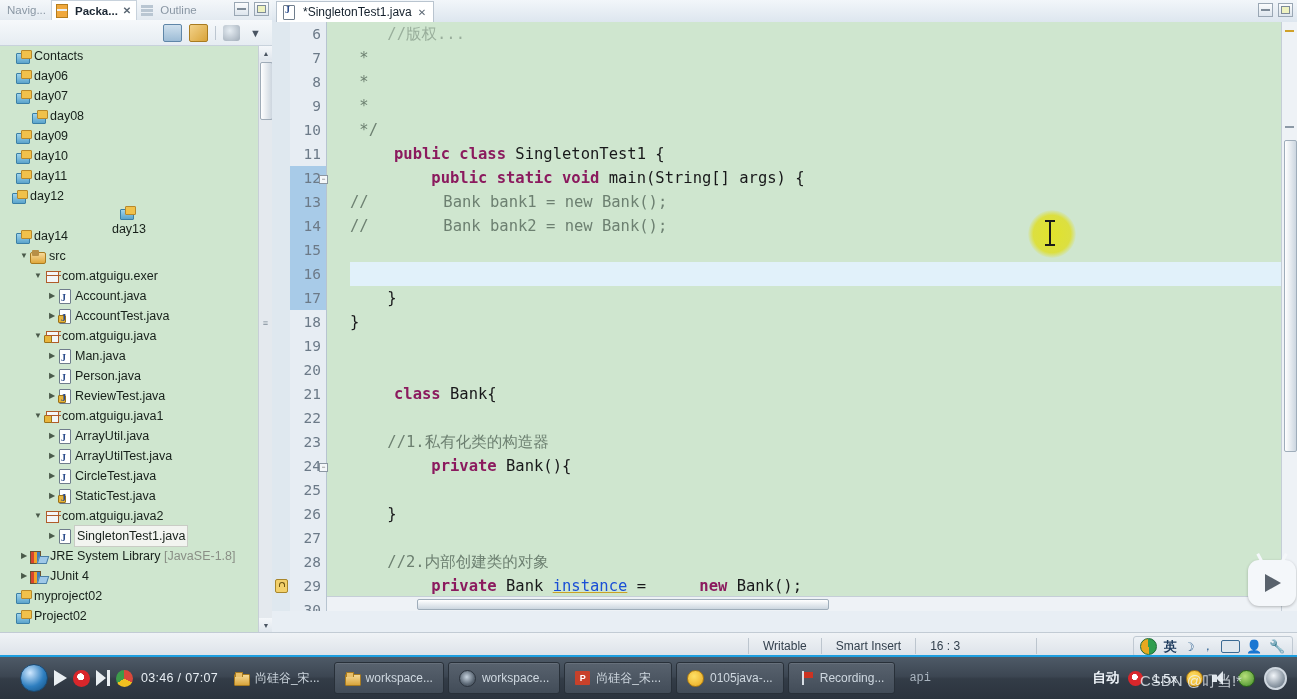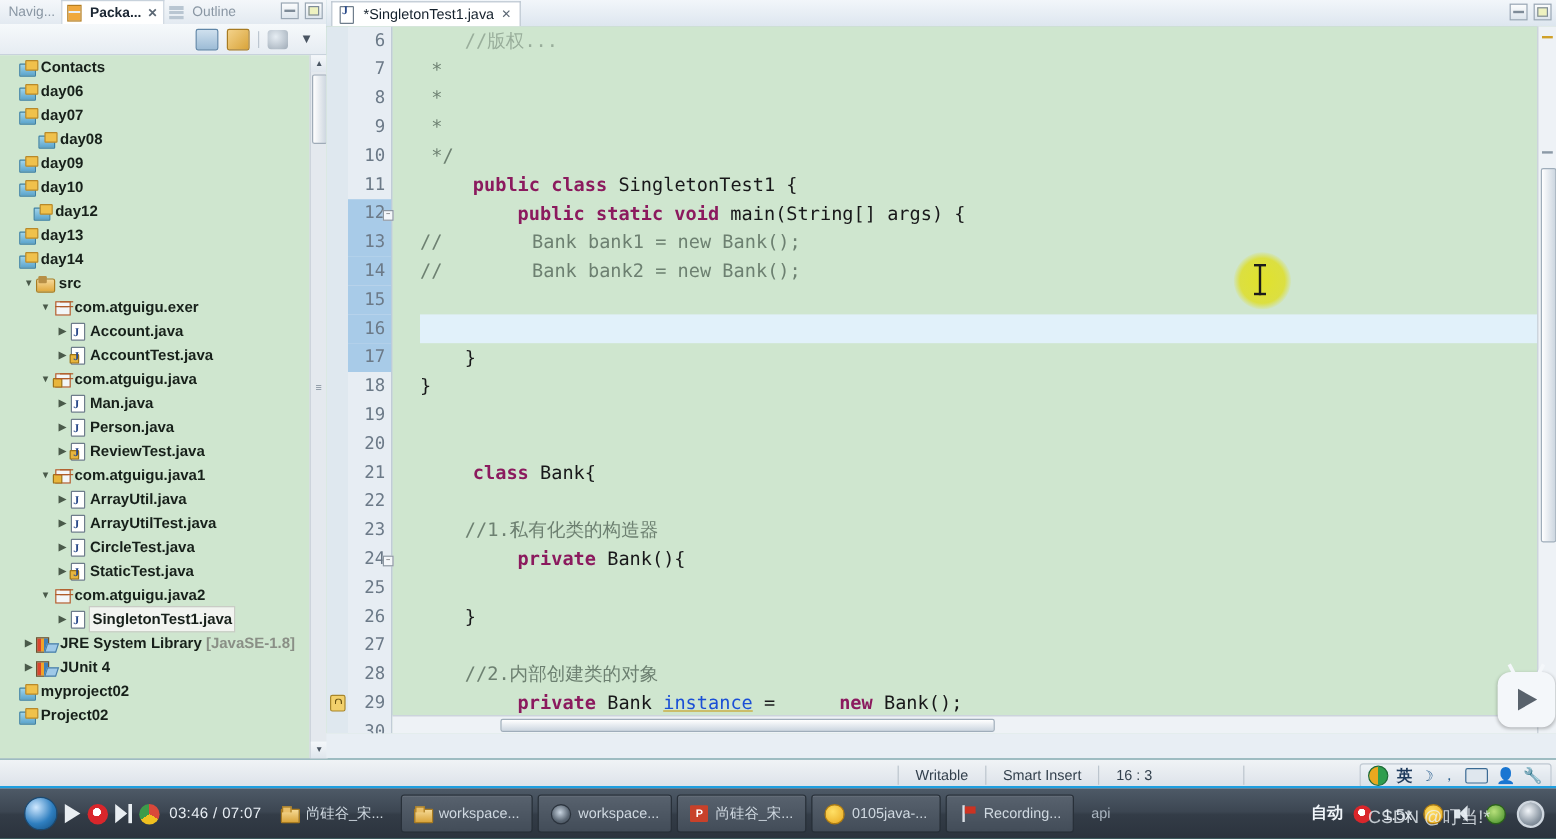--- a/index.html
+++ b/index.html
@@ -5,21 +5,21 @@
   html, body {
     margin: 0; padding: 0;
     width: 1297px; height: 699px;
     overflow: hidden;
     background: #d4d0c8;
     font-family: "Liberation Sans", sans-serif;
   }
   #app {
     position: relative;
     width: 1297px; height: 699px;
-    background: #0f766e;
+    background: #7f1d1d;
   }
 
   
   #left-panel {
     position: absolute; left: 0; top: 0;
     width: 272px; height: 632px;
     background: #eff3f7;
   }
   .view-tabbar {
     position: absolute; left: 0; top: 0;
@@ -89,21 +89,20 @@
     background: #cfe6cf;
     overflow: hidden;
     font-size: 12.5px;
     color: #17201a;
   }
   .tree-row {
     height: 20px; line-height: 20px;
     display: flex; align-items: center;
     white-space: nowrap;
     padding-right: 4px;
-    font-weight: bold;
   }
   .tree-row .twisty {
     width: 12px; text-align: center;
     font-size: 8px; color: #4a5a4a; flex: none;
   }
   .ti { flex: none; margin-right: 4px; display:inline-block; }
 
   
   .ic-proj { width:14px;height:13px; position:relative; }
   .ic-proj::before{
@@ -521,26 +520,31 @@
         <div class="tree-row" style="padding-left: 4px;">
           <span class="twisty"></span>
           <span class="ti ic-proj"></span>
           <span class="tree-label">day09</span>
         </div>
         <div class="tree-row" style="padding-left: 4px;">
           <span class="twisty"></span>
           <span class="ti ic-proj"></span>
           <span class="tree-label">day10</span>
         </div>
-        <div class="tree-row" style="padding-left: 16px; text-align: center;">
+        <div class="tree-row" style="padding-left: 4px;">
+          <span class="twisty"></span>
+          <span class="ti ic-proj"></span>
+          <span class="tree-label">day11</span>
+        </div>
+        <div class="tree-row" style="padding-left: 0; text-align: center;">
           <span class="twisty"></span>
           <span class="ti ic-proj"></span>
           <span class="tree-label">day12</span>
         </div>
-        <div class="tree-row" style="padding-left: 4px;">
+        <div class="tree-row" style="padding-left: 4px; flex-direction: column;">
           <span class="twisty"></span>
           <span class="ti ic-proj"></span>
           <span class="tree-label">day13</span>
         </div>
         <div class="tree-row" style="padding-left: 4px; text-align: right;">
           <span class="twisty"></span>
           <span class="ti ic-proj"></span>
           <span class="tree-label">day14</span>
         </div>
         <div class="tree-row" style="padding-left: 18px;">
@@ -800,21 +804,21 @@
         </div>
         <div class="task-btn">
           <span class="qq-ic"></span>
           <span>0105java-...</span>
         </div>
         <div class="task-btn">
           <span class="rec-ic"></span>
           <span>Recording...</span>
         </div>
         <div class="task-btn flat">
-          <span style="color: rgb(170, 181, 192);">api</span>
+          <span style="color: rgb(170, 181, 192); font-family: Liberation Mono, monospace;">api</span>
         </div>
       </div>
 
     <div id="tb-right">
       <span id="auto-label">自动</span>
       <span class="t-icon" style="border-radius:50%;background:radial-gradient(circle at 45% 40%,#ffffff 0 24%,#d9262b 26% 100%);width:15px;height:15px;"></span>
       <span id="speed-label">1.5x</span>
       <span class="qq-ic"></span>
       <span class="spk"></span>
       <span class="qq-ic" style="background:radial-gradient(circle at 40% 35%,#b7e07a,#3f8a26);border-color:#2a6318;"></span>

